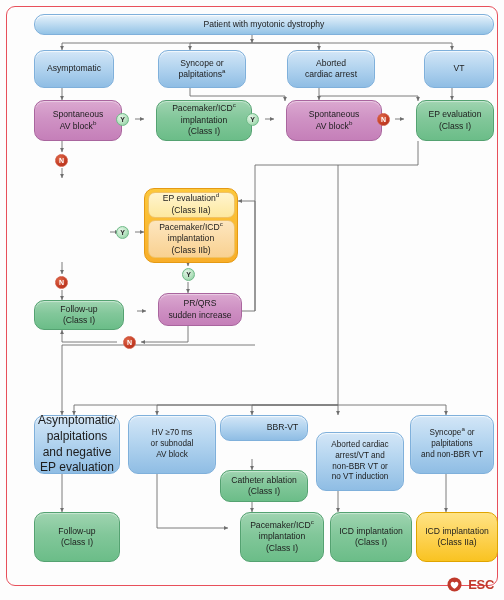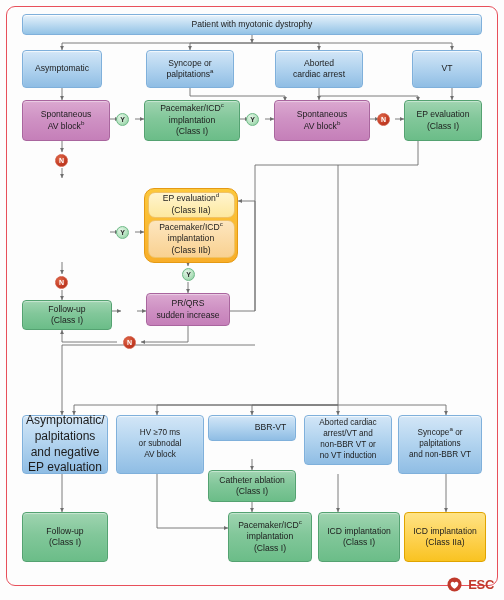--- a/index.html
+++ b/index.html
@@ -20,28 +20,29 @@
     left:6px; top:6px;
     width:492px; height:580px;
     border:1.4px solid #e8505b;
     border-radius:9px;
     pointer-events:none;
   }
 
   
   .node {
     position:absolute;
-    border-radius:4px;
+    border-radius:10px;
     display:flex; align-items:center; justify-content:center;
     text-align:center;
     color:#1c1c1c;
     font-size:8.6px;
     line-height:1.32;
     padding:2px 3px;
     z-index:5;
+    margin-left:12px;
   }
   .node span { display:block; width:100%; }
   sup { font-size:6.2px; vertical-align:super; line-height:0; }
 
   
   .blue {
     background:linear-gradient(180deg,#d3e6f7 0%,#b6d6f0 42%,#8fbde4 100%);
     border:1px solid #7fb0db;
     box-shadow:inset 0 1px 1px rgba(255,255,255,.75);
   }
@@ -306,21 +307,21 @@
   </div>
 
   <div class="node blue" style="left:116px; top:415px; width:88px; height:59px; font-size:8.2px;">
     <span>HV ≥70 ms<br>or subnodal<br>AV block</span>
   </div>
 
   <div class="node blue" style="left:208px; top:415px; width:88px; height:26px;padding-left:40px;">
     <span>BBR-VT</span>
   </div>
 
-  <div class="node blue" style="left:304px; top:415px; width:88px; height:50px; font-size:8.2px;">
+  <div class="node blue" style="left:304px; top:432px; width:88px; height:59px; font-size:8.2px;">
     <span>Aborted cardiac<br>arrest/VT and<br>non-BBR VT or<br>no VT induction</span>
   </div>
 
   <div class="node blue" style="left:398px; top:415px; width:84px; height:59px; font-size:8.2px;">
     <span>Syncope<sup>a</sup> or<br>palpitations<br>and non-BBR VT</span>
   </div>
 
   <div class="node green" style="left:208px; top:470px; width:88px; height:32px;">
     <span>Catheter ablation<br>(Class I)</span>
   </div>

